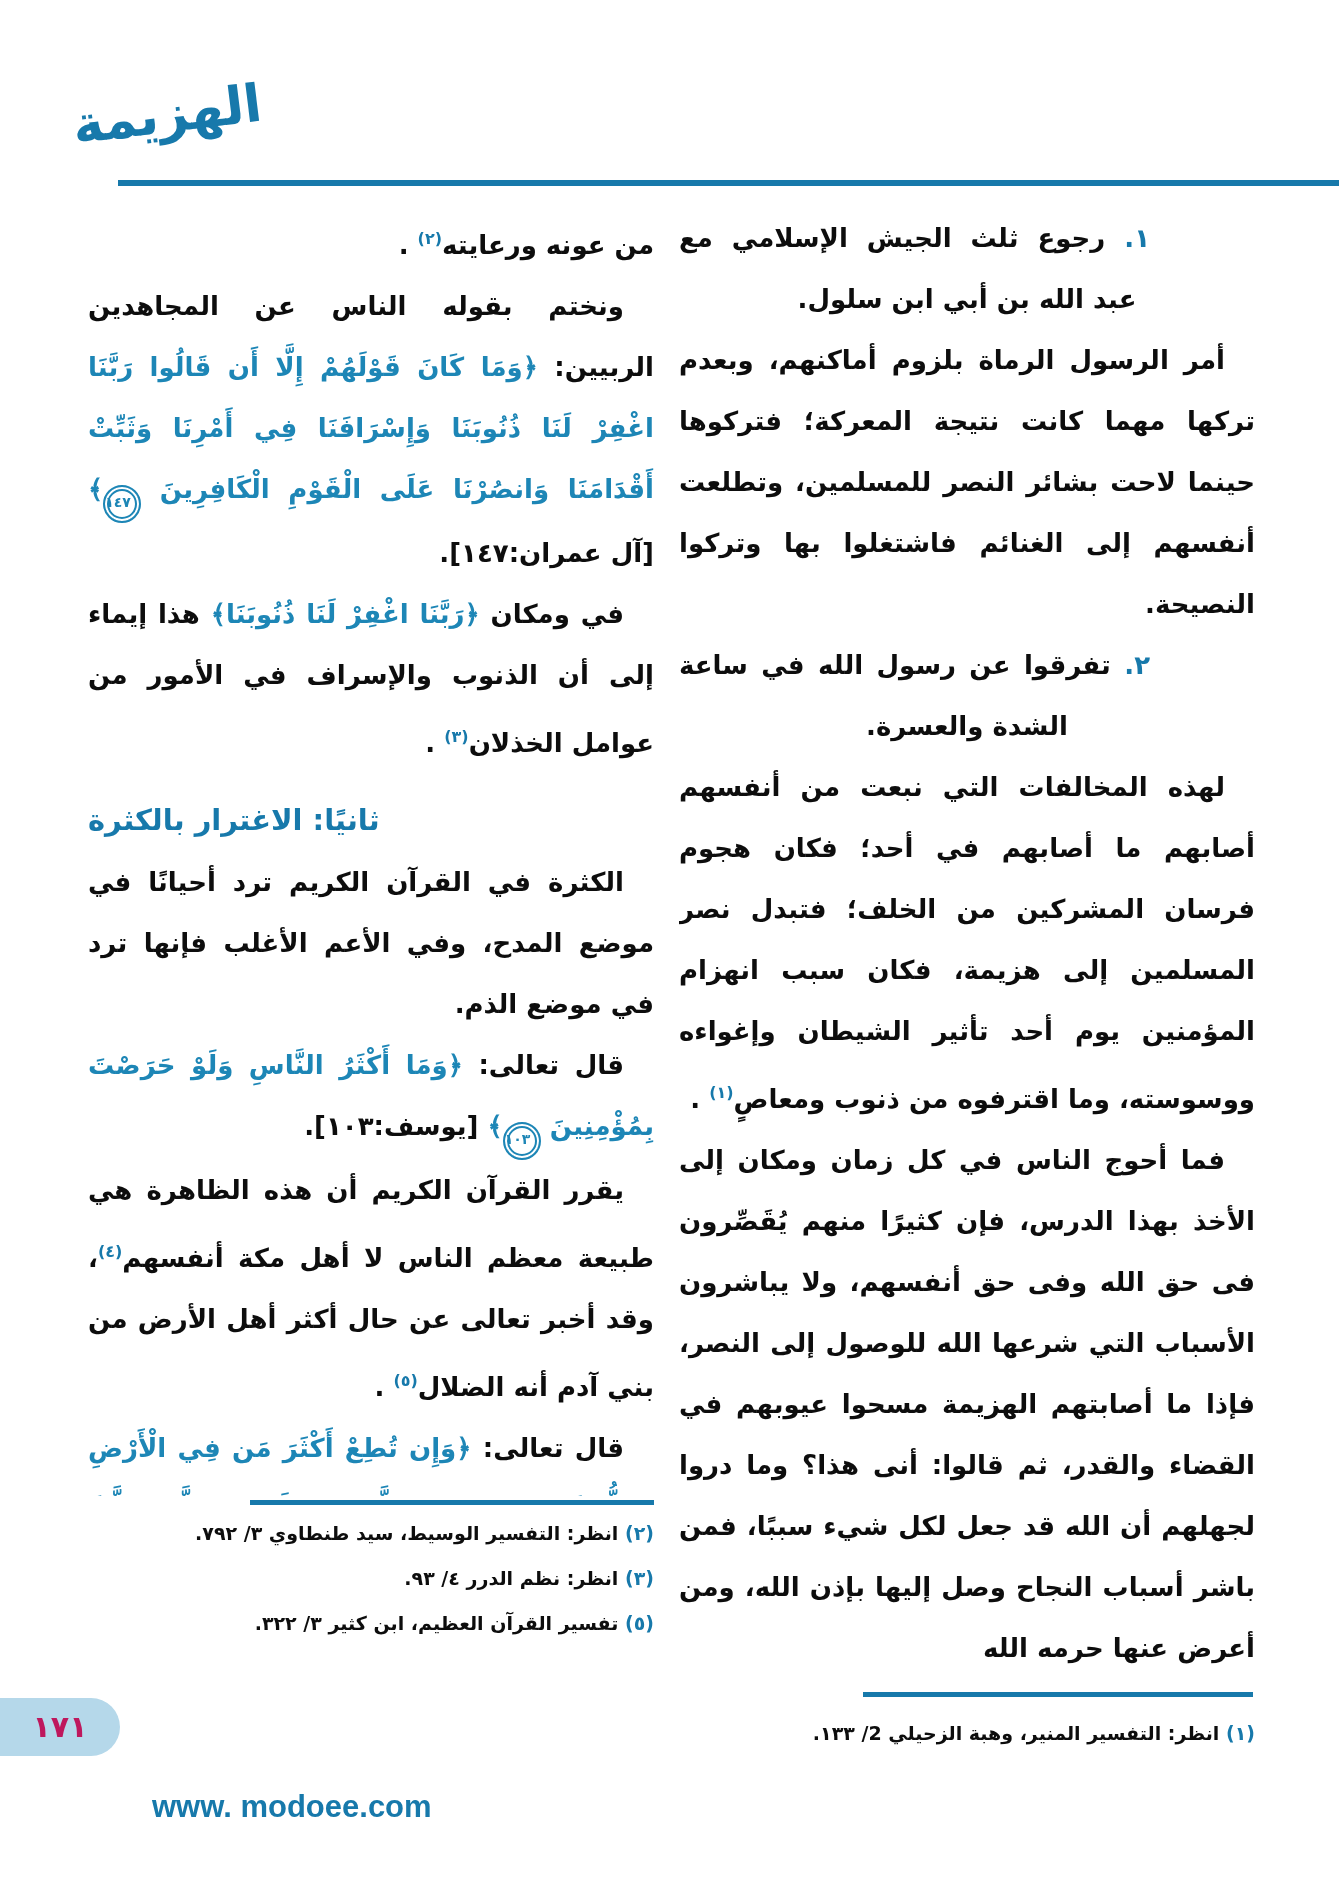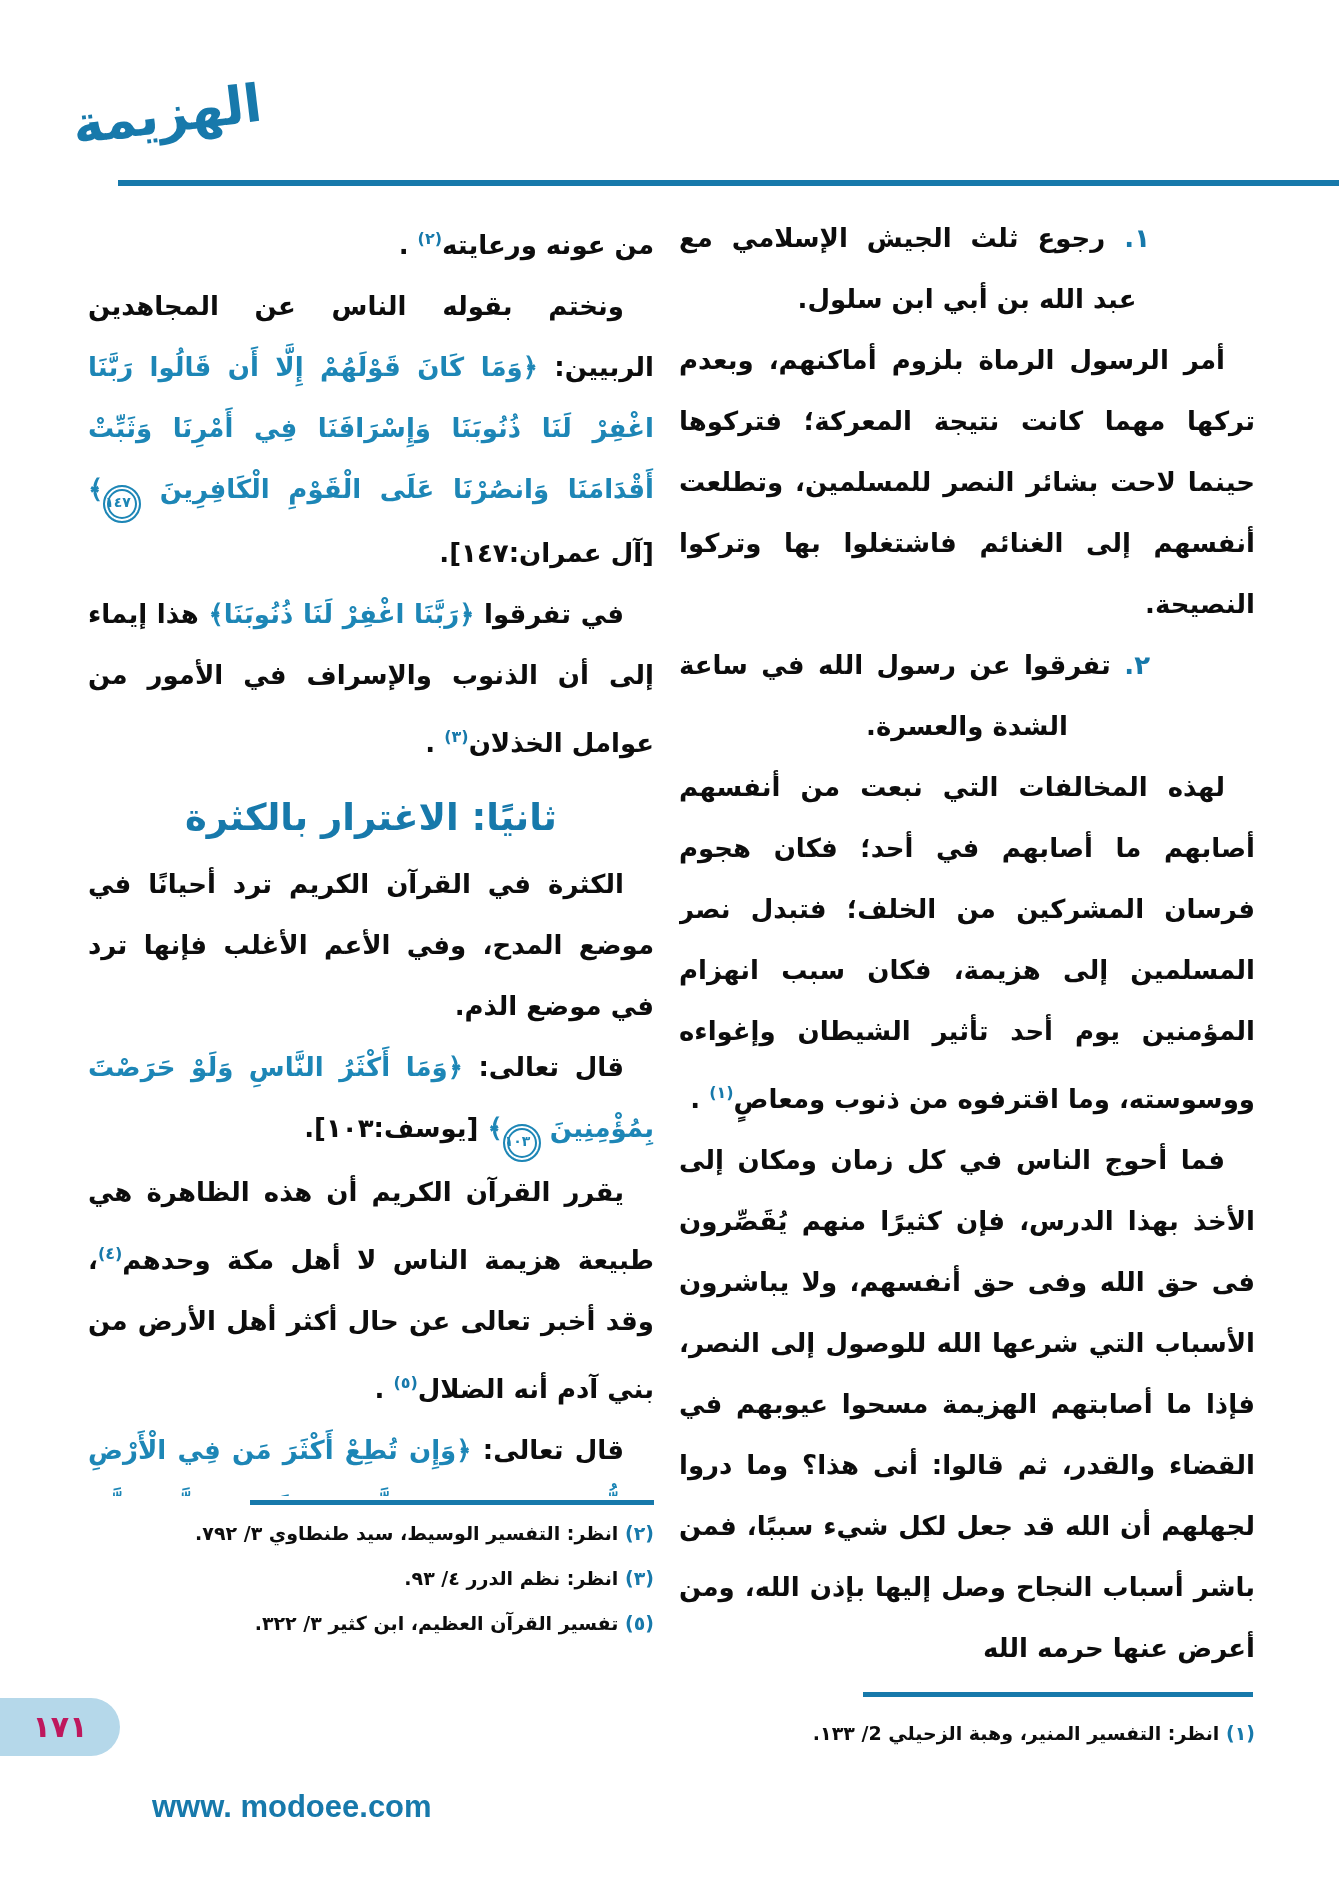--- a/index.html
+++ b/index.html
@@ -27,21 +27,21 @@
   .numbered{margin:0;text-indent:105px;text-align:justify;text-align-last:center;}
   .num{color:var(--accent,#1779ab);}
   .quran{color:var(--quran,#1d86b6);}
   .fn-marker{color:var(--accent,#1779ab);font-size:16px;vertical-align:10px;}
   .medallion{
     display:inline-block;width:34px;height:34px;border:2px solid var(--quran,#1d86b6);
     border-radius:50%;box-shadow:inset 0 0 0 2px #fff,inset 0 0 0 4px var(--quran,#1d86b6);
     color:var(--quran,#1d86b6);font-size:14px;line-height:30px;text-align:left;
     vertical-align:-9px;text-indent:0;font-weight:bold;
   }
-  .heading{color:var(--accent,#1779ab);font-size:37px;font-weight:bold;margin:20px 0 12px;line-height:1.3;text-align:center;}
+  .heading{color:var(--accent,#1779ab);font-size:29px;font-weight:bold;margin:28px 0 12px;line-height:1.3;text-align:left;}
   
   .fnsep{position:absolute;height:5px;background:var(--accent,#1779ab);}
   .fnsep-right{top:1692px;right:86px;width:390px;}
   .fnsep-left{top:1500px;left:250px;width:404px;}
   .fnblock{position:absolute;font-size:19px;font-weight:bold;line-height:39px;text-align:justify;}
   .fn-right{top:1714px;right:84px;width:576px;}
   .fn-left{top:1514px;left:88px;width:566px;}
   .footnote{margin:0 0 6px;padding-right:56px;text-indent:-56px;}
   .fnnum{color:var(--accent,#1779ab);}
   
@@ -66,25 +66,25 @@
   <section class="col col-right">
       <p class="numbered"><span class="num">١. </span><span class="text">رجوع ثلث الجيش الإسلامي مع عبد الله بن أبي ابن سلول.</span></p>
       <p class="para"><span class="text">أمر الرسول الرماة بلزوم أماكنهم، وبعدم تركها مهما كانت نتيجة المعركة؛ فتركوها حينما لاحت بشائر النصر للمسلمين، وتطلعت أنفسهم إلى الغنائم فاشتغلوا بها وتركوا النصيحة.</span></p>
       <p class="numbered"><span class="num">٢. </span><span class="text">تفرقوا عن رسول الله في ساعة الشدة والعسرة.</span></p>
       <p class="para"><span class="text">لهذه المخالفات التي نبعت من أنفسهم أصابهم ما أصابهم في أحد؛ فكان هجوم فرسان المشركين من الخلف؛ فتبدل نصر المسلمين إلى هزيمة، فكان سبب انهزام المؤمنين يوم أحد تأثير الشيطان وإغواءه ووسوسته، وما اقترفوه من ذنوب ومعاصٍ</span><span class="fn-marker">(١)</span><span class="text"> .</span></p>
       <p class="para"><span class="text">فما أحوج الناس في كل زمان ومكان إلى الأخذ بهذا الدرس، فإن كثيرًا منهم يُقَصِّرون فى حق الله وفى حق أنفسهم، ولا يباشرون الأسباب التي شرعها الله للوصول إلى النصر، فإذا ما أصابتهم الهزيمة مسحوا عيوبهم في القضاء والقدر، ثم قالوا: أنى هذا؟ وما دروا لجهلهم أن الله قد جعل لكل شيء سببًا، فمن باشر أسباب النجاح وصل إليها بإذن الله، ومن أعرض عنها حرمه الله</span></p>
     </section>
   <section class="col col-left">
       <p class="para no-indent"><span class="text">من عونه ورعايته</span><span class="fn-marker">(٢)</span><span class="text"> .</span></p>
       <p class="para"><span class="text">ونختم بقوله الناس عن المجاهدين الربيين: </span><span class="quran">﴿وَمَا كَانَ قَوْلَهُمْ إِلَّا أَن قَالُوا رَبَّنَا اغْفِرْ لَنَا ذُنُوبَنَا وَإِسْرَافَنَا فِي أَمْرِنَا وَثَبِّتْ أَقْدَامَنَا وَانصُرْنَا عَلَى الْقَوْمِ الْكَافِرِينَ </span><span class="medallion">١٤٧</span><span class="quran">﴾</span><span class="text"> [آل عمران:١٤٧].</span></p>
-      <p class="para"><span class="text">في تفرقوا </span><span class="quran">﴿رَبَّنَا اغْفِرْ لَنَا ذُنُوبَنَا﴾</span><span class="text"> هذا إيماء إلى أن الذنوب والإسراف في الأمور من عوامل الخذلان</span><span class="fn-marker">(٣)</span><span class="text"> .</span></p>
+      <p class="para"><span class="text">في ومكان </span><span class="quran">﴿رَبَّنَا اغْفِرْ لَنَا ذُنُوبَنَا﴾</span><span class="text"> هذا إيماء إلى أن الذنوب والإسراف في الأمور من عوامل الخذلان</span><span class="fn-marker">(٣)</span><span class="text"> .</span></p>
       <h3 class="heading">ثانيًا: الاغترار بالكثرة</h3>
       <p class="para"><span class="text">الكثرة في القرآن الكريم ترد أحيانًا في موضع المدح، وفي الأعم الأغلب فإنها ترد في موضع الذم.</span></p>
       <p class="para"><span class="text">قال تعالى: </span><span class="quran">﴿وَمَا أَكْثَرُ النَّاسِ وَلَوْ حَرَصْتَ بِمُؤْمِنِينَ </span><span class="medallion">١٠٣</span><span class="quran">﴾</span><span class="text"> [يوسف:١٠٣].</span></p>
-      <p class="para"><span class="text">يقرر القرآن الكريم أن هذه الظاهرة هي طبيعة هزيمة الناس لا أهل مكة وحدهم</span><span class="fn-marker">(٤)</span><span class="text">، وقد أخبر تعالى عن حال أكثر أهل الأرض من بني آدم أنه الضلال</span><span class="fn-marker">(٥)</span><span class="text"> .</span></p>
+      <p class="para"><span class="text">يقرر القرآن الكريم أن هذه الظاهرة هي طبيعة معظم الناس لا أهل مكة أنفسهم</span><span class="fn-marker">(٤)</span><span class="text">، وقد أخبر تعالى عن حال أكثر أهل الأرض من بني آدم أنه الضلال</span><span class="fn-marker">(٥)</span><span class="text"> .</span></p>
       <p class="para"><span class="text">قال تعالى: </span><span class="quran">﴿وَإِن تُطِعْ أَكْثَرَ مَن فِي الْأَرْضِ يُضِلُّوكَ عَن سَبِيلِ اللَّهِ إِن يَتَّبِعُونَ إِلَّا الظَّنَّ وَإِنْ هُمْ إِلَّا يَخْرُصُونَ </span></p>
     </section>
 
   <div class="fnsep fnsep-right"></div>
   <div class="fnblock fn-right">
       <p class="footnote"><span class="fnnum">(١) </span><span>انظر: التفسير المنير، وهبة الزحيلي 2/ ١٣٣.</span></p>
     </div>
 
   <div class="fnsep fnsep-left"></div>
   <div class="fnblock fn-left">

